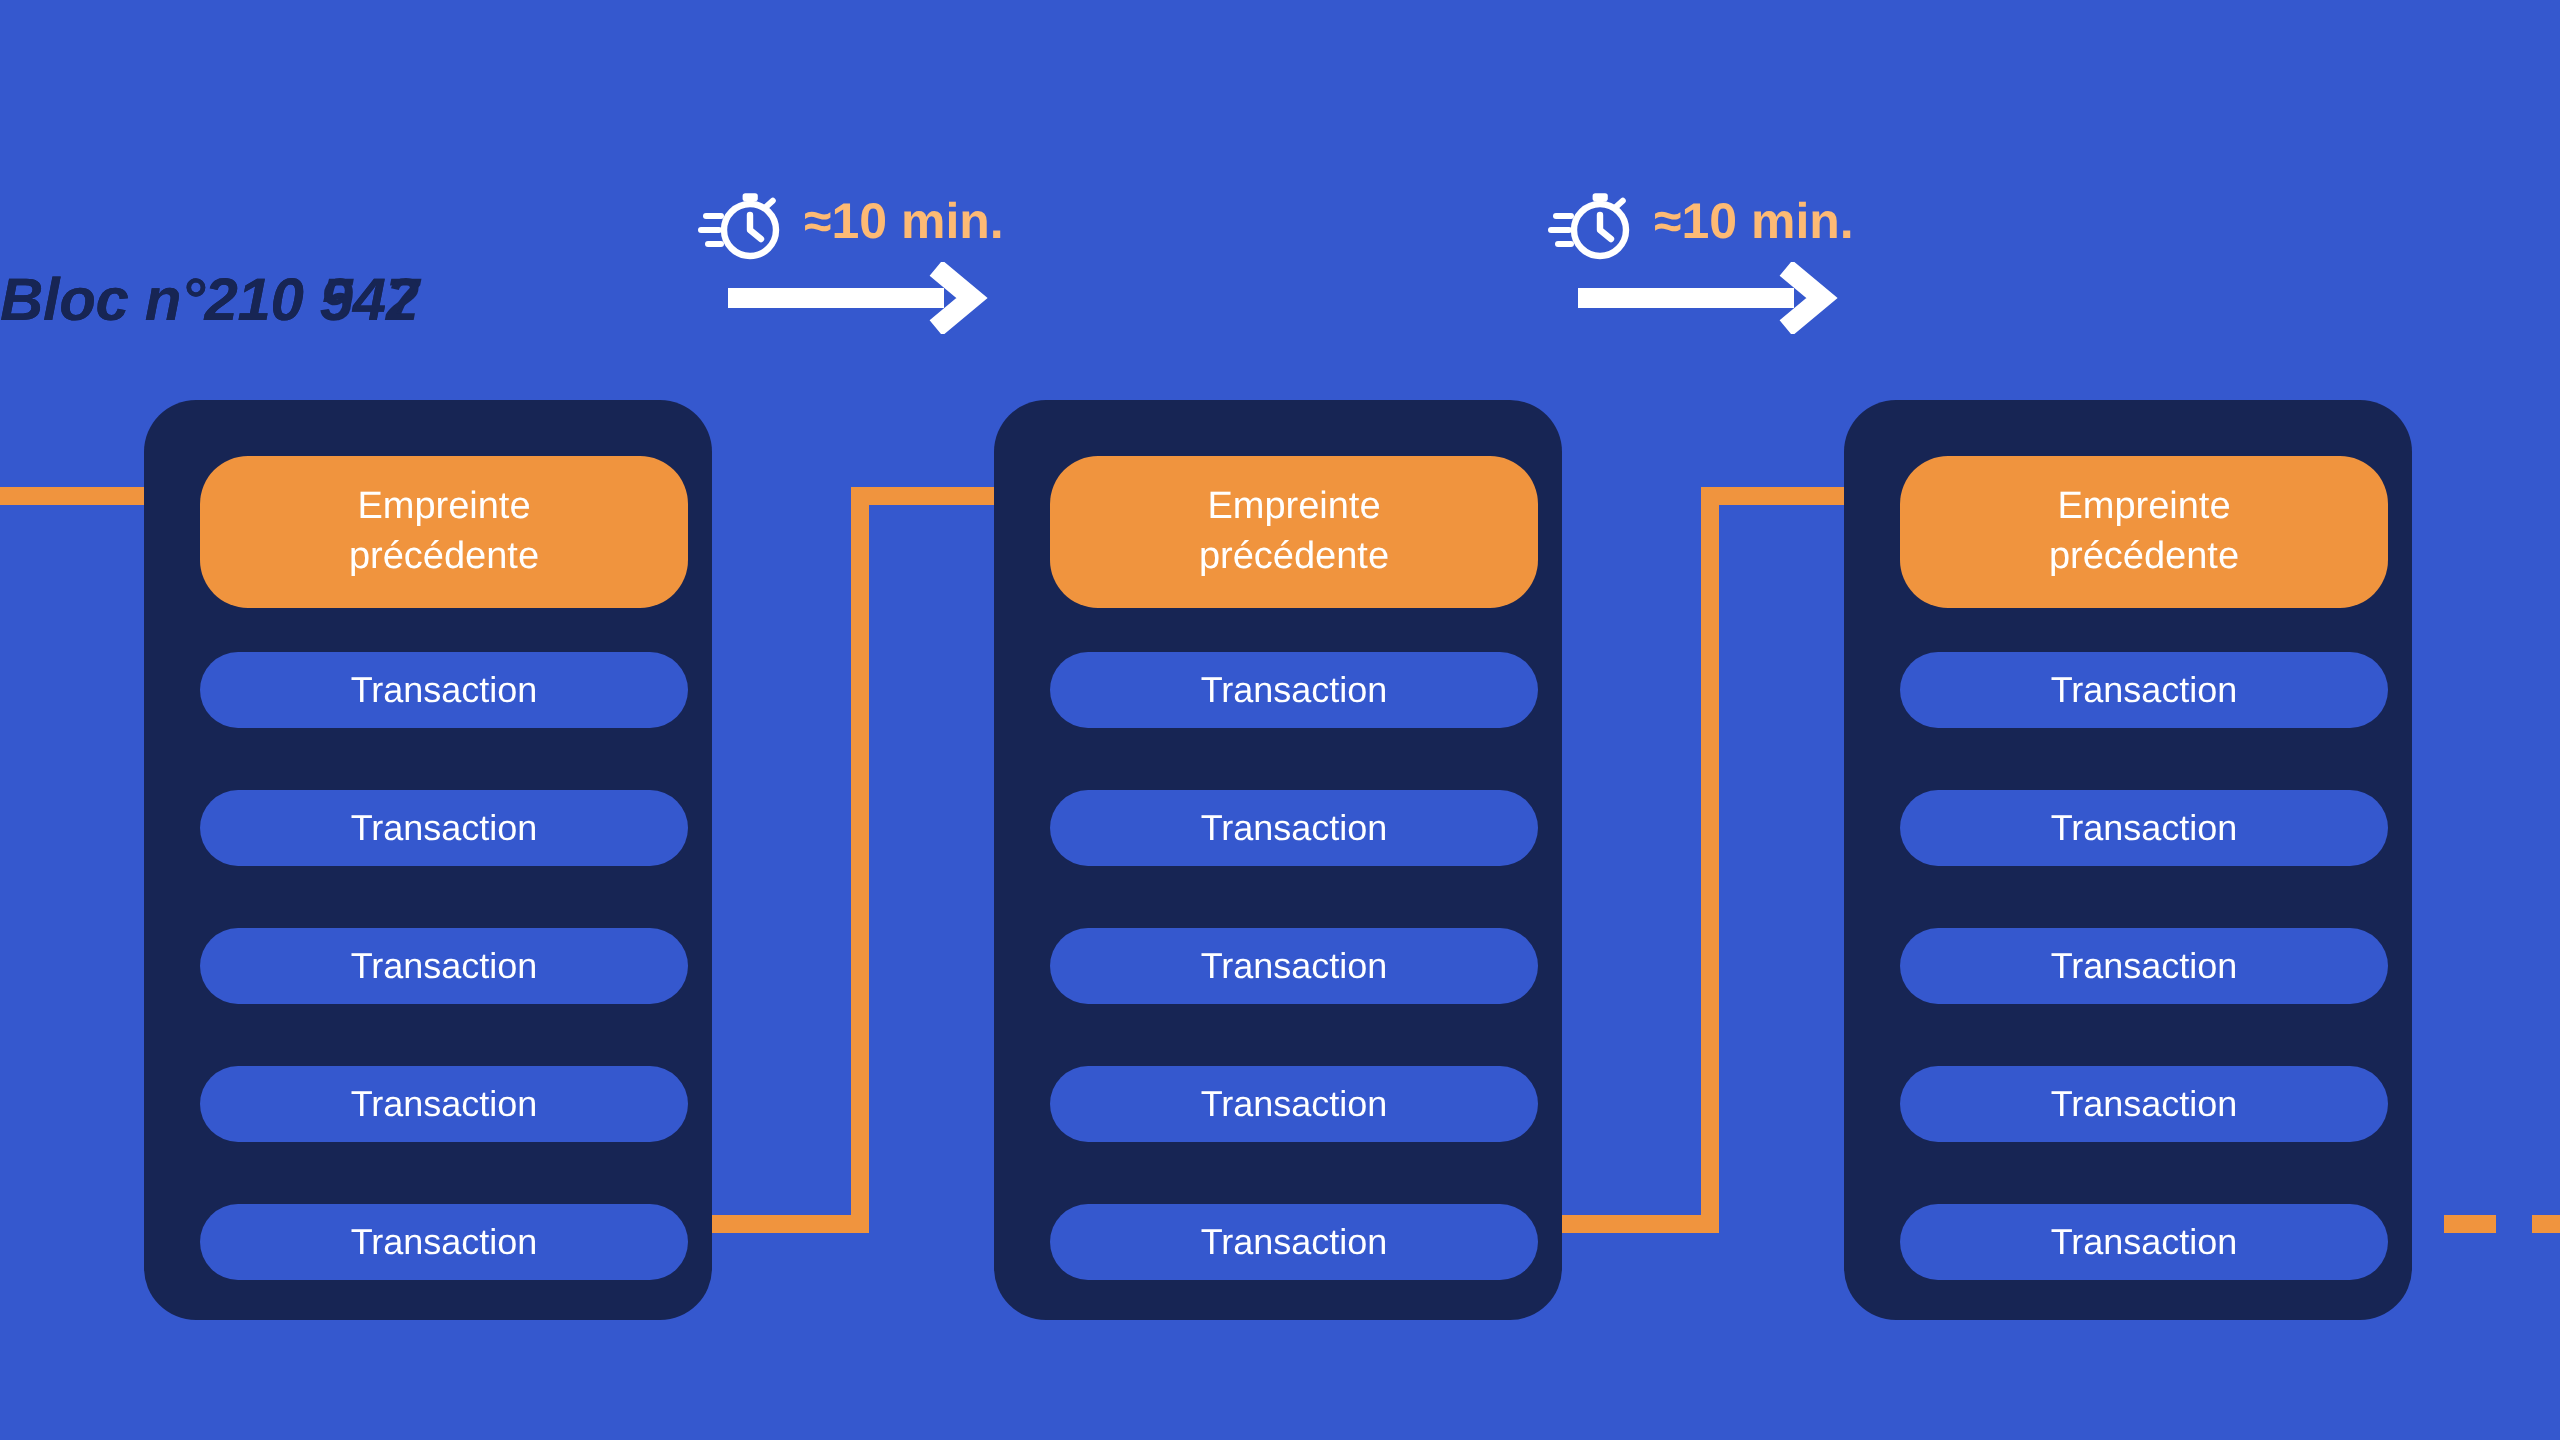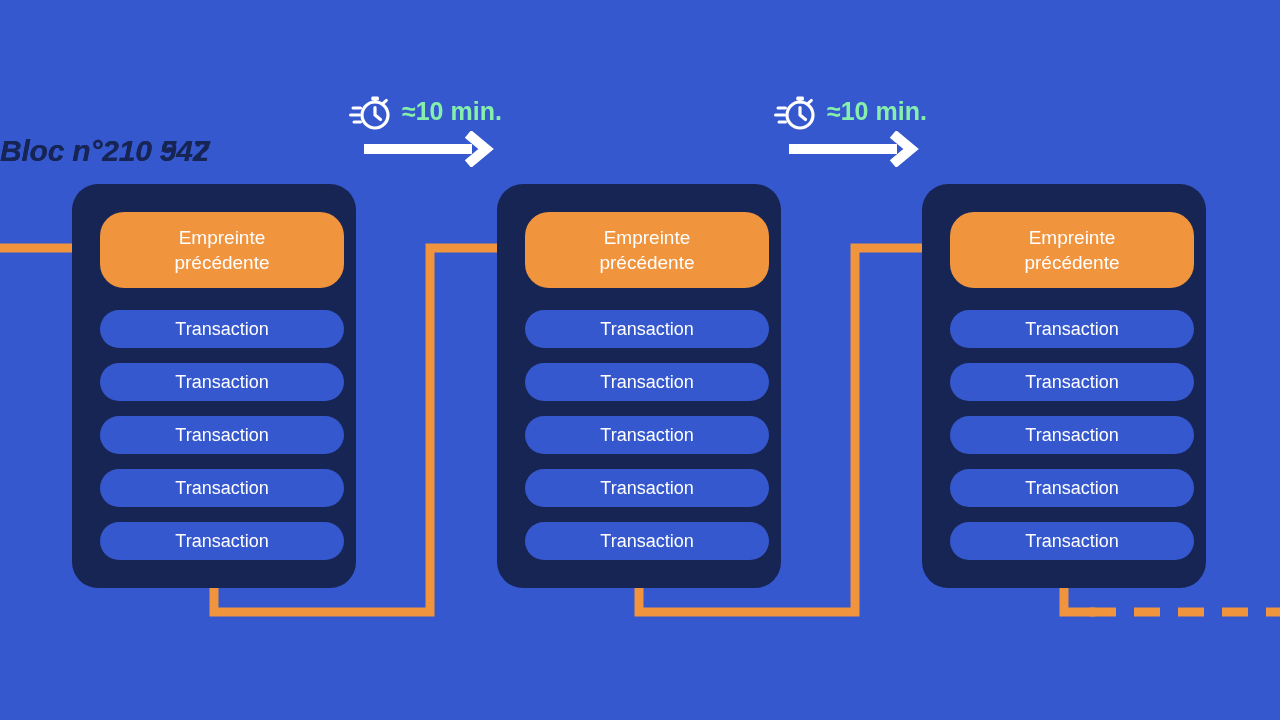--- a/index.html
+++ b/index.html
@@ -27,23 +27,23 @@
     left: 0;
     top: 0;
     width: 1280px;
     height: 720px;
     z-index: 1;
   }
 
   
   .block {
     position: absolute;
-    top: 184px;
+    top: 200px;
     width: 284px;
-    height: 404px;
+    height: 460px;
     background: #172554;
     border-radius: 26px;
     z-index: 2;
     box-sizing: border-box;
     padding: 28px 12px 0 28px;
   }
   .block-1 { left: 72px; }
   .block-2 { left: 497px; }
   .block-3 { left: 922px; }
 
@@ -81,31 +81,31 @@
   
   .tx-pill {
     height: 38px;
     border-radius: 19px;
     background: #3558CE;
     color: #FFFFFF;
     font-size: 18px;
     display: flex;
     align-items: center;
     justify-content: center;
-    margin-bottom: 15px;
+    margin-bottom: 31px;
   }
 
   
   .timing {
     position: absolute;
     z-index: 3;
     display: flex;
     align-items: center;
     gap: 9px;
-    color: #86efac;
+    color: #fdba74;
   }
   .timing-1 { left: 349px; top: 90px; }
   .timing-2 { left: 774px; top: 90px; }
   .timing-label {
     font-size: 25px;
     font-weight: bold;
     white-space: nowrap;
     letter-spacing: 0px;
   }
   .stopwatch-icon { display: block; }

